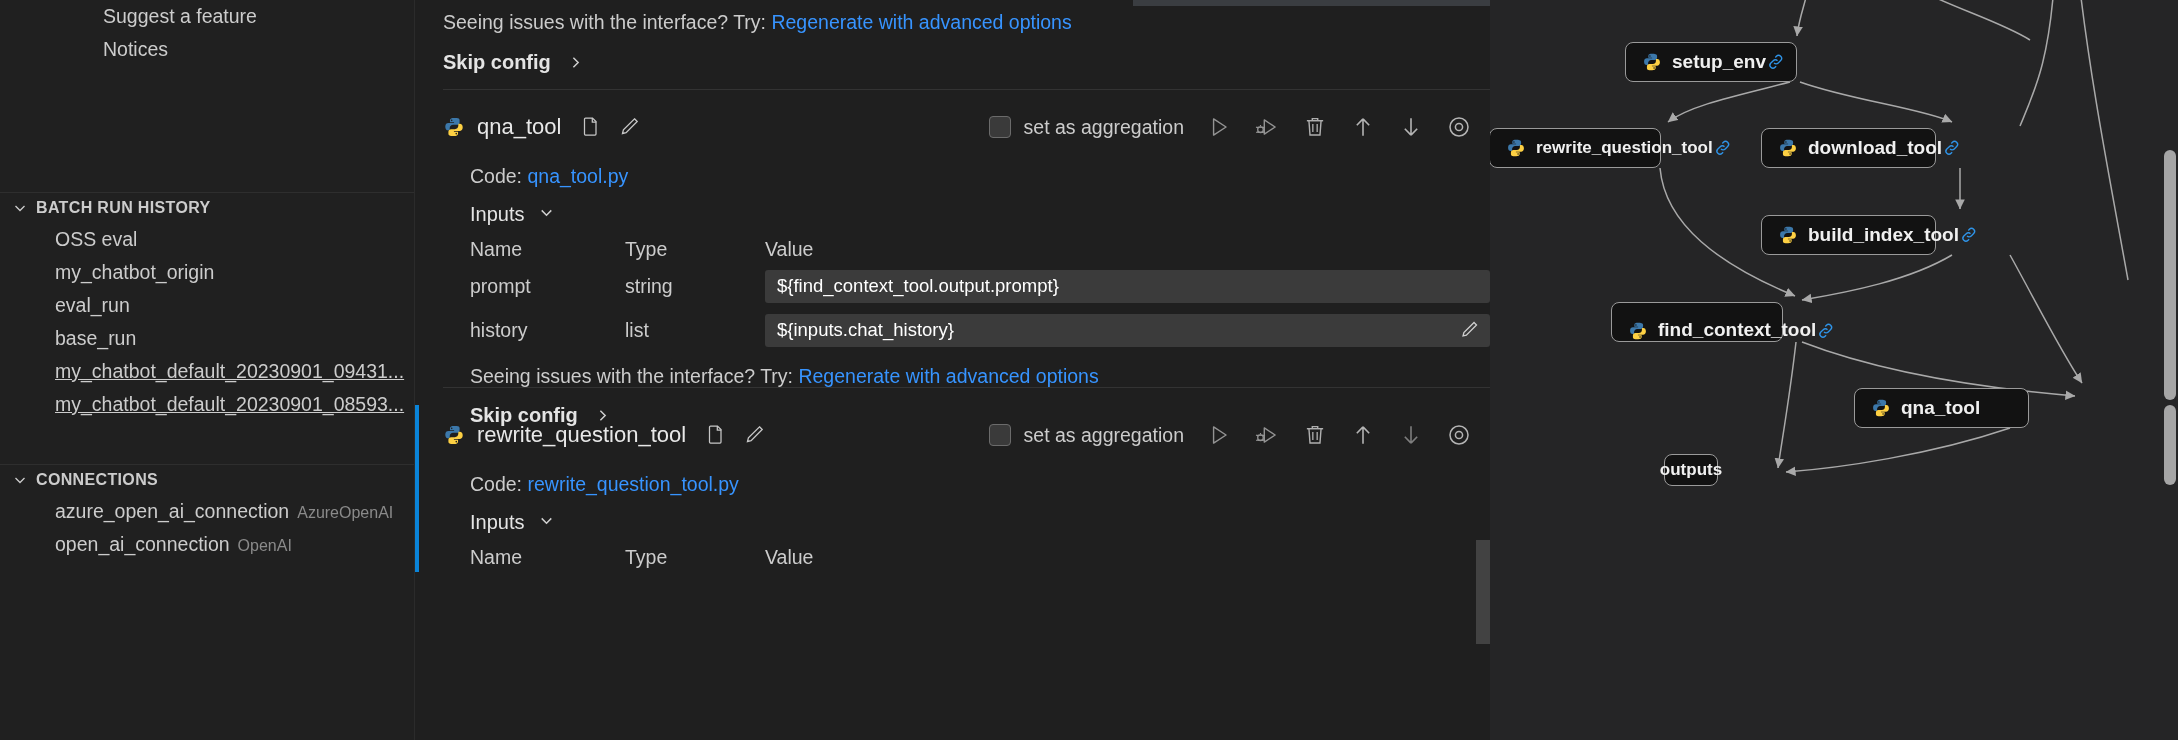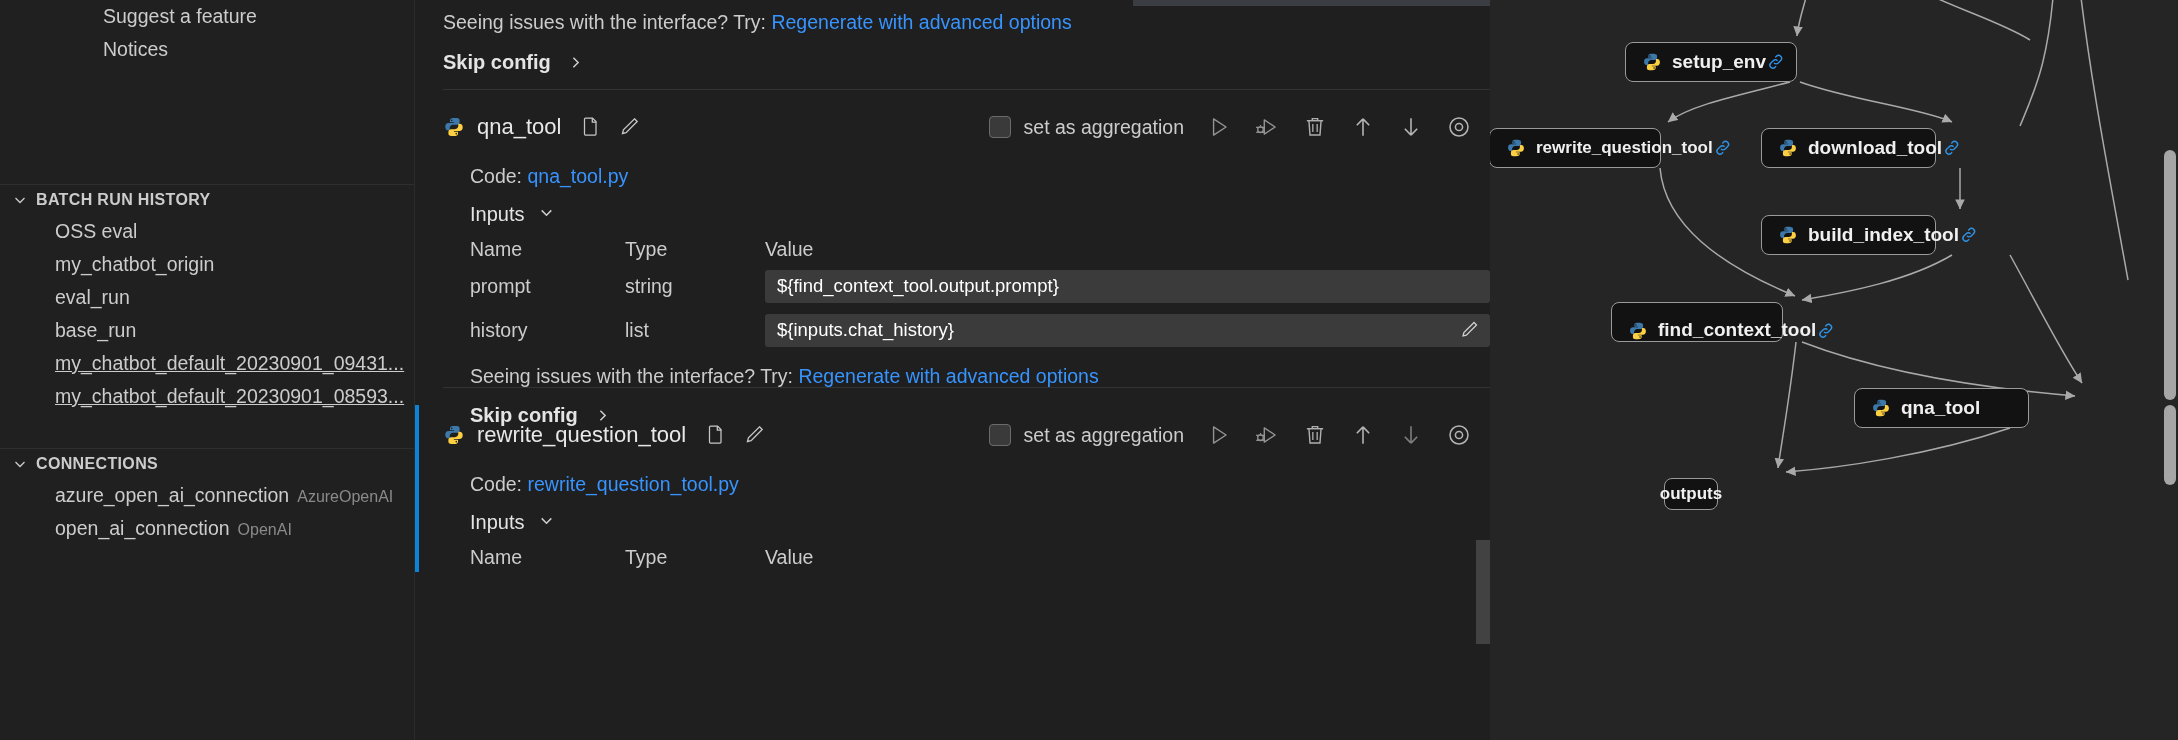--- a/index.html
+++ b/index.html
@@ -25,21 +25,21 @@
   .sb-item {
     height:33px; line-height:33px;
     padding-left:55px;
     font-size:19.5px; color:#cccccc;
     white-space:nowrap; overflow:hidden;
     cursor:pointer;
   }
   .sb-item.clipped { text-overflow:clip;text-decoration:underline; }
   .sb-section {
     border-top:1px solid #2e2e2e;
-    margin-top:0;
+    margin-top:8px;
   }
   .sb-section-hd {
     height:30px; line-height:30px;
     display:flex; align-items:center;
     padding-left:10px;
     font-size:16px; font-weight:bold;
     letter-spacing:.35px;
     color:#cccccc;
     cursor:pointer;
   }
@@ -573,21 +573,21 @@
     </div>
 
     <div class="g-node" style="left:364px;top:388px;width:175px;height:40px;">
       <svg class="py-ico" viewBox="0 0 24 24">
         <path d="M11.9 2.2c-2.5 0-4.3.6-4.3 2.5v2.1h4.5v.8H5.9c-1.9 0-3.4 1.2-3.4 4 0 2.6 1.3 4 3.2 4h1.6v-2.3c0-2 1.7-3.7 3.7-3.7h4.2c1.6 0 2.9-1.3 2.9-2.9V4.7c0-1.6-1.3-2.2-2.9-2.4-.9-.1-1.6-.1-3.3-.1zm-2.4 1.6c.5 0 .9.4.9.9s-.4.9-.9.9-.9-.4-.9-.9.4-.9.9-.9z" fill="#3C78AA"></path>
         <path d="M12.1 21.8c2.5 0 4.3-.6 4.3-2.5v-2.1h-4.5v-.8h6.2c1.9 0 3.4-1.2 3.4-4 0-2.6-1.3-4-3.2-4h-1.6v2.3c0 2-1.7 3.7-3.7 3.7H8.8c-1.6 0-2.9 1.3-2.9 2.9v2.1c0 1.6 1.3 2.2 2.9 2.4.9.1 1.6.1 3.3.1zm2.4-1.6c-.5 0-.9-.4-.9-.9s.4-.9.9-.9.9.4.9.9-.4.9-.9.9z" fill="#FDD043"></path>
       </svg>
       <span class="g-label">qna_tool</span>
     </div>
 
-    <div class="g-node plain" style="left:174px;top:478px;width:54px;height:32px;">
+    <div class="g-node plain" style="left:174px;top:454px;width:54px;height:32px;">
       <span class="g-label" style="font-size:17px;">outputs</span>
     </div>
 
     <div class="graph-scroll" style="top:150px;height:250px;"></div>
     <div class="graph-scroll" style="top:405px;height:80px;"></div>
   </section>
 
 </div>
 
 </body></html>

